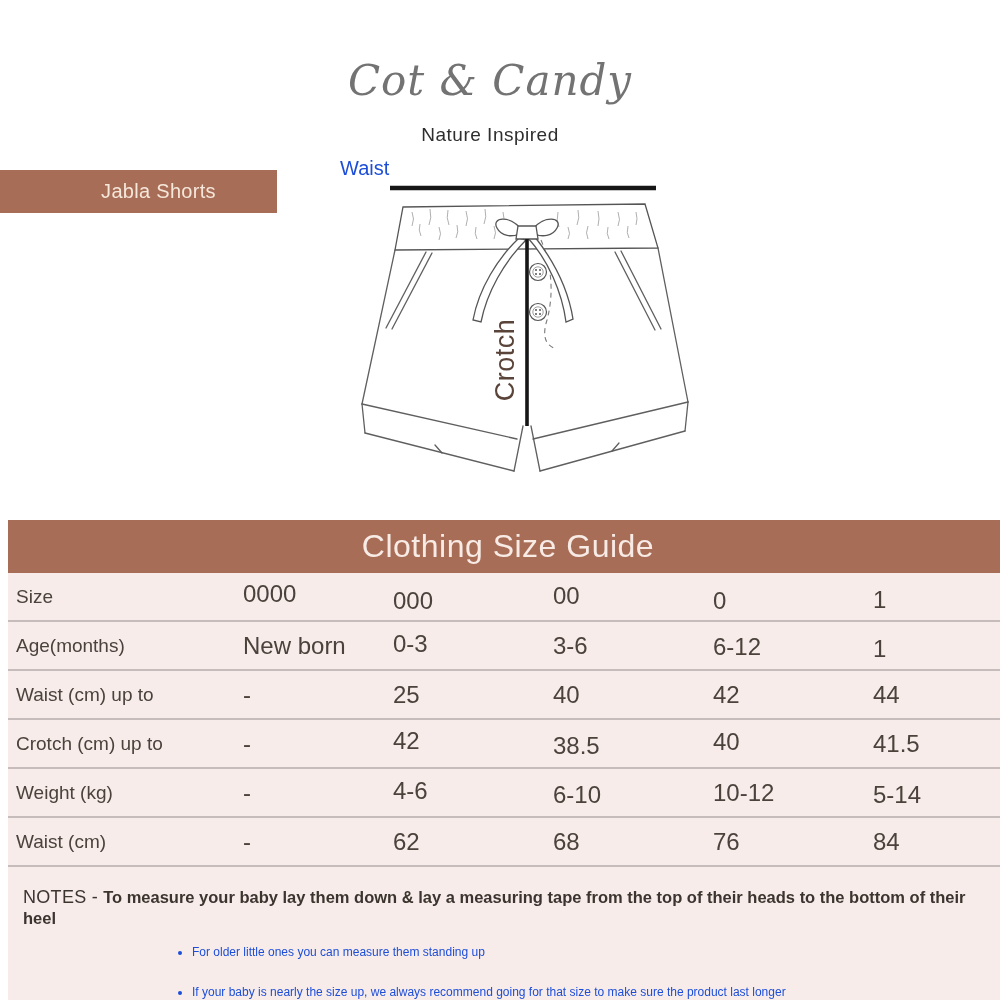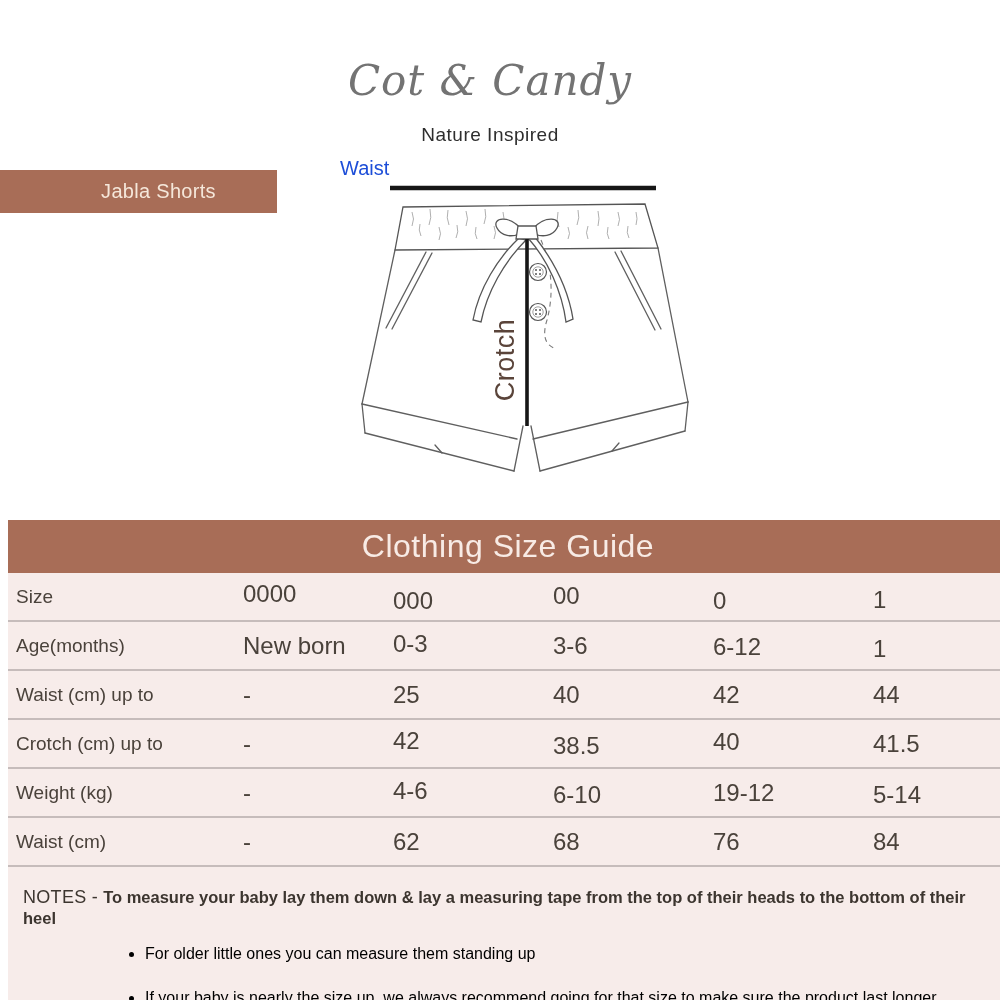--- a/index.html
+++ b/index.html
@@ -52,21 +52,21 @@
   .t-row:nth-of-type(5) .val:nth-child(3){transform:translateY(-2px);}
   .t-row:nth-of-type(5) .val:nth-child(4){transform:translateY(2px);}
   .t-row:nth-of-type(5) .val:nth-child(6){transform:translateY(2px);}
 
   
   .notes{padding:20px 15px 0 15px;}
   .notes-head{font-size:18px;color:#3c352f;}
   .notes-head .nh{letter-spacing:.3px;}
   .notes-head strong{font-size:16.5px;font-weight:bold;}
   .notes ul{margin:16px 0 0 0;padding-left:122px;list-style:disc;}
-  .notes li{font-size:16px;color:#000000;margin-bottom:26px;}
+  .notes li{font-size:12px;color:#1d4ed8;margin-bottom:26px;margin-left:47px;}
 </style>
 </head>
 <body>
 
 <div class="page">
 
   <div class="logo">
     <div class="logo-script">Cot &amp; Candy</div>
     <div class="logo-tag">Nature Inspired</div>
   </div>
@@ -196,21 +196,21 @@
         <div class="val">42</div>
         <div class="val">38.5</div>
         <div class="val">40</div>
         <div class="val">41.5</div>
       </div>
       <div class="t-row">
         <div class="lab">Weight (kg)</div>
         <div class="val">-</div>
         <div class="val">4-6</div>
         <div class="val">6-10</div>
-        <div class="val">19-12</div>
+        <div class="val">10-12</div>
         <div class="val">5-14</div>
       </div>
       <div class="t-row">
         <div class="lab">Waist (cm)</div>
         <div class="val">-</div>
         <div class="val">62</div>
         <div class="val">68</div>
         <div class="val">76</div>
         <div class="val">84</div>
       </div>

